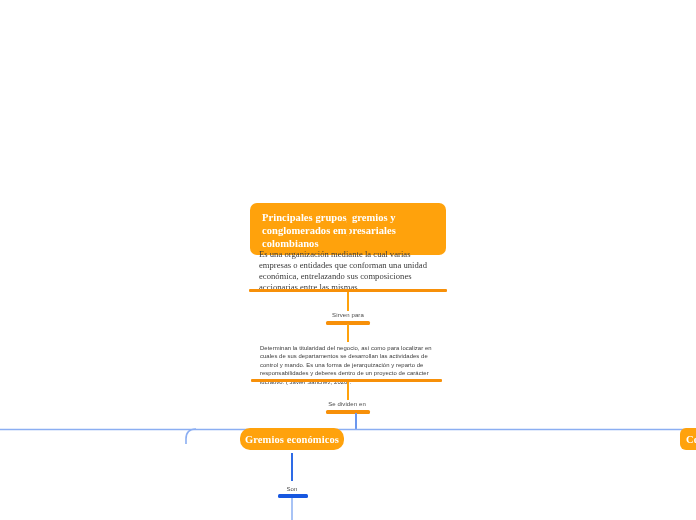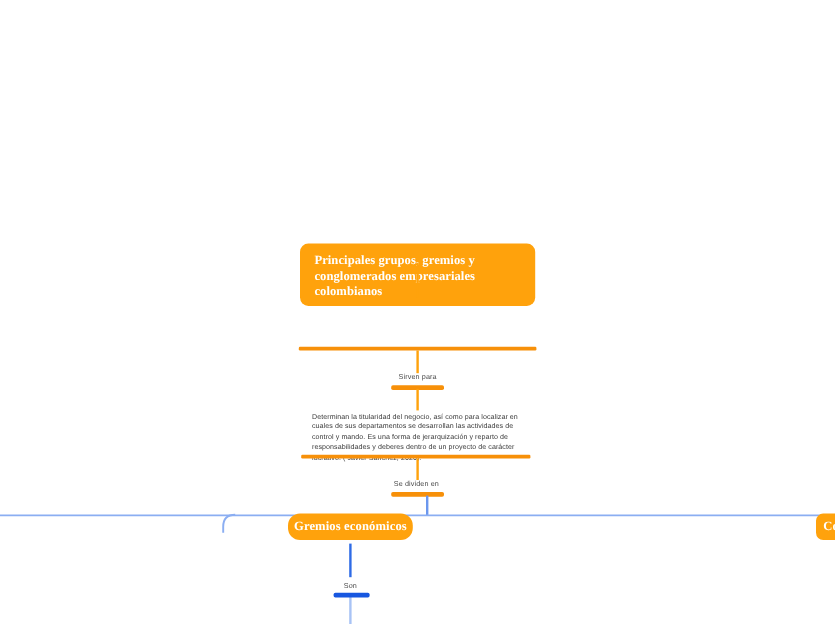--- a/index.html
+++ b/index.html
@@ -139,20 +139,21 @@
 <body>
 
 <div id="canvas">
 
   <div class="root-node">
     <div class="root-title">Principales grupos, gremios y conglomerados  empresariales colombianos</div>
   </div>
 
   <div class="vline-orange" style="left:347px; top:219px; height:29px;"></div>
 
+  <div class="para para-serif" style="left:259px; top:249px; width:176px;">Es una organización mediante la cual varias empresas o entidades que conforman una unidad económica, entrelazando sus composiciones accionarias entre las mismas.</div>
 
   <div class="bar-orange-wide" style="left:249px; top:289px; width:198px;"></div>
 
   <div class="vline-orange" style="left:347px; top:292px; height:19px;"></div>
 
   <div class="conn-label" style="left:308px; top:312px; width:80px;">Sirven para</div>
   <div class="bar-orange-small" style="left:326px; top:321px; width:44px;"></div>
 
   <div class="vline-orange" style="left:347px; top:324px; height:18px;"></div>
 

